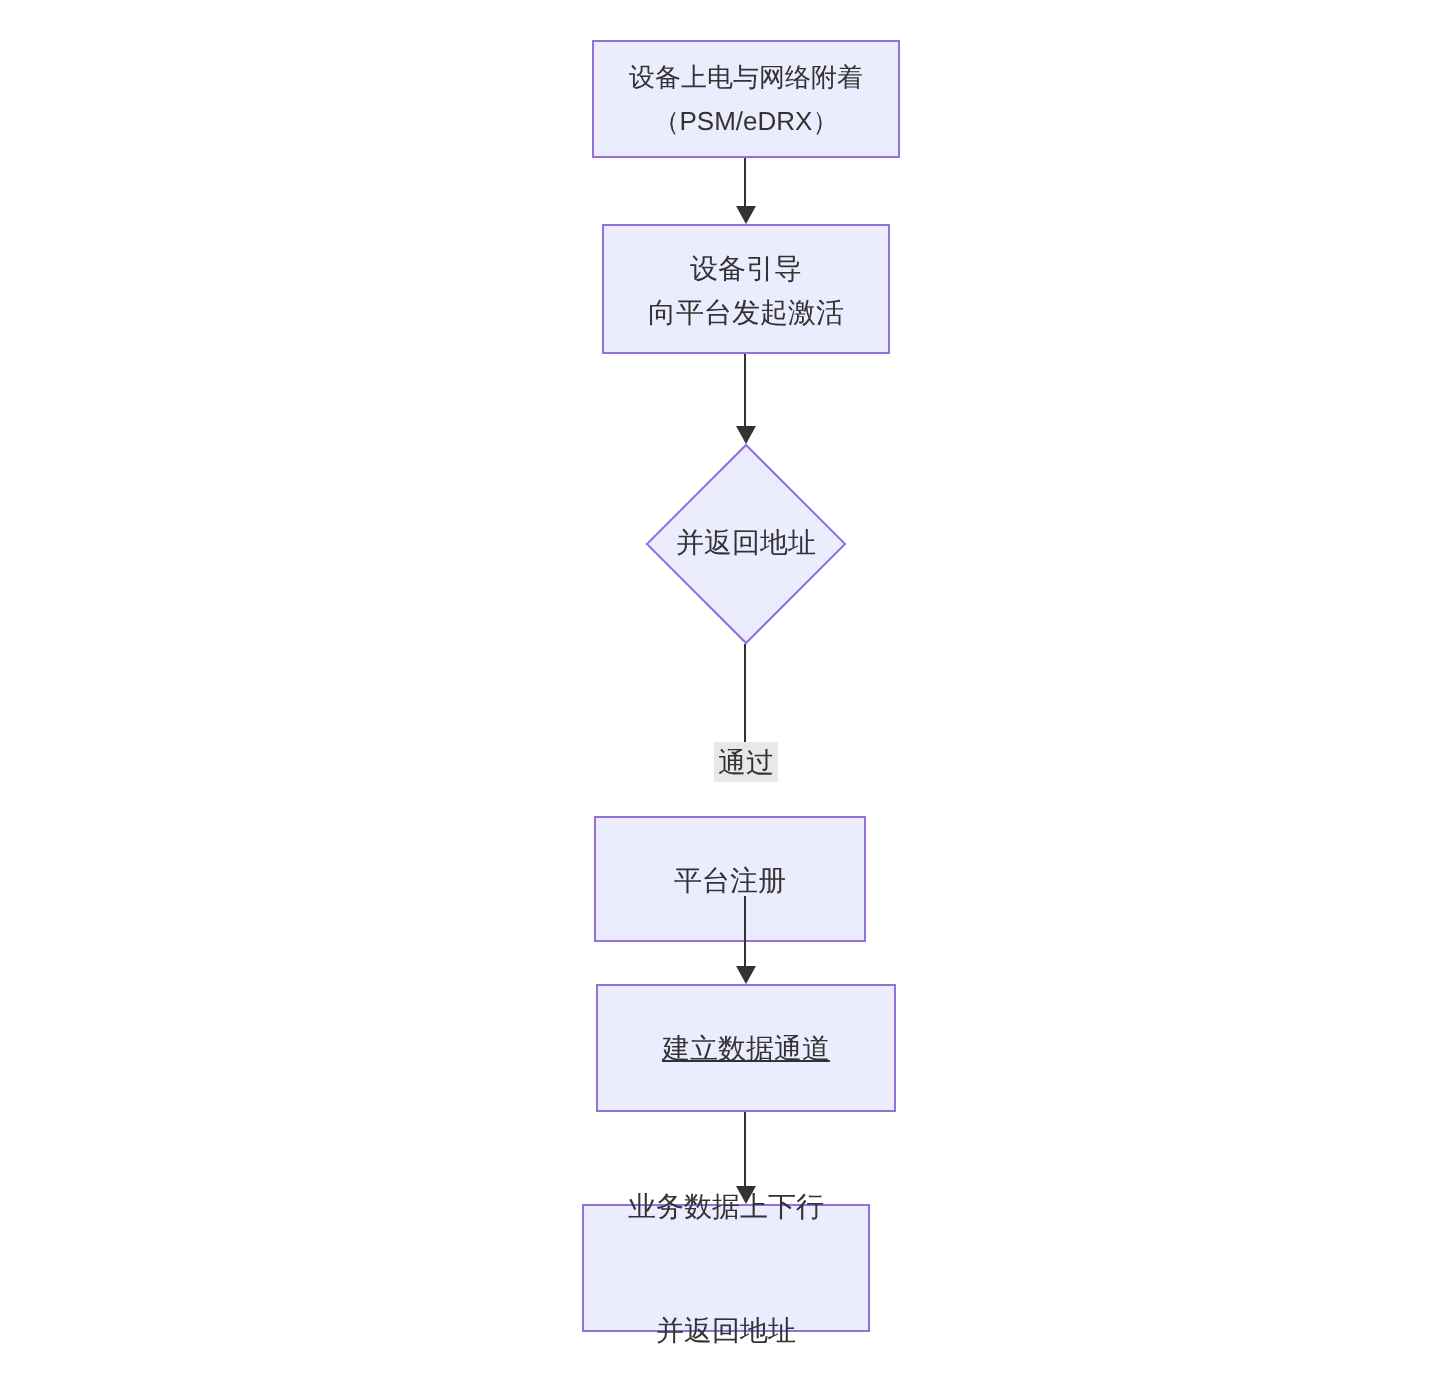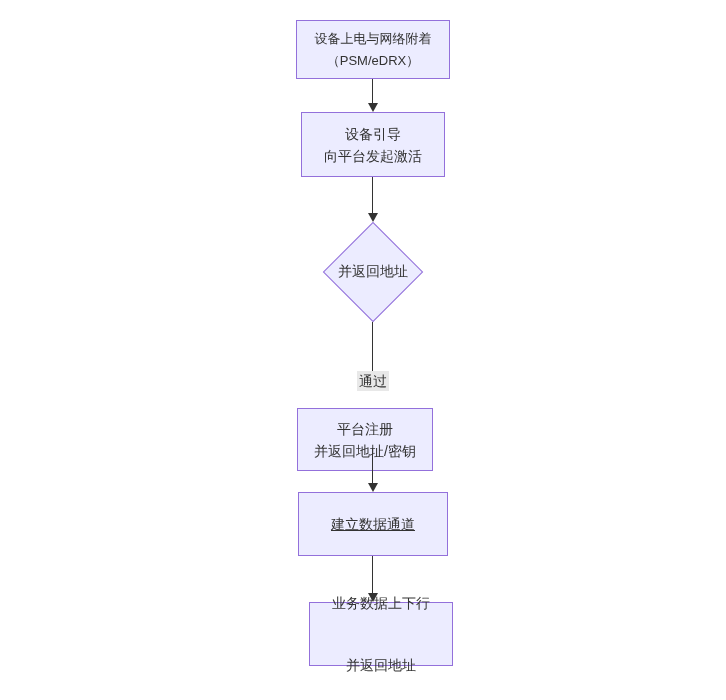--- a/index.html
+++ b/index.html
@@ -85,21 +85,21 @@
     line-height:18px;
     padding:1px 2px;
     white-space:nowrap;
     margin-top:28px;
   }
   
   #node-power-attach   {left:296px;top:20px; width:154px;height:59px;font-size:13px;}
   #node-bootstrap      {left:301px;top:112px;width:144px;height:65px;}
   #node-register       {left:297px;top:385px;width:136px;height:63px;margin-top:23px;}
   #node-data-channel   {left:298px;top:492px;width:150px;height:64px;text-decoration:underline;}
-  #node-business       {left:309px;top:602px;width:144px;height:64px;gap:40px;}
+  #node-business       {left:291px;top:602px;width:144px;height:64px;gap:40px;}
   #edge1{top:79px; height:24px;} #head1{top:103px;}
   #edge2{top:177px;height:36px;} #head2{top:213px;}
   #edge3{top:322px;height:54px;} #head3{top:376px;}
   #edge4{top:448px;height:35px;} #head4{top:483px;}
   #edge5{top:556px;height:37px;} #head5{top:593px;}
 </style>
 </head>
 <body>
 
 <div class="canvas">
@@ -124,21 +124,20 @@
     <div class="diamond-shape"></div>
     <div class="diamond-label">并返回地址</div>
   </div>
 
   <div class="edge-line" id="edge3"></div>
   <div class="arrowhead" id="head3"></div>
   <div class="edge-label">通过</div>
 
   <div class="node" id="node-register">
     <span class="node-line">平台注册</span>
-    <span class="node-line">并返回地址/密钥</span>
   </div>
 
   <div class="edge-line" id="edge4"></div>
   <div class="arrowhead" id="head4"></div>
 
   <div class="node" id="node-data-channel">
     <span class="node-line">建立数据通道</span>
   </div>
 
   <div class="edge-line" id="edge5"></div>

